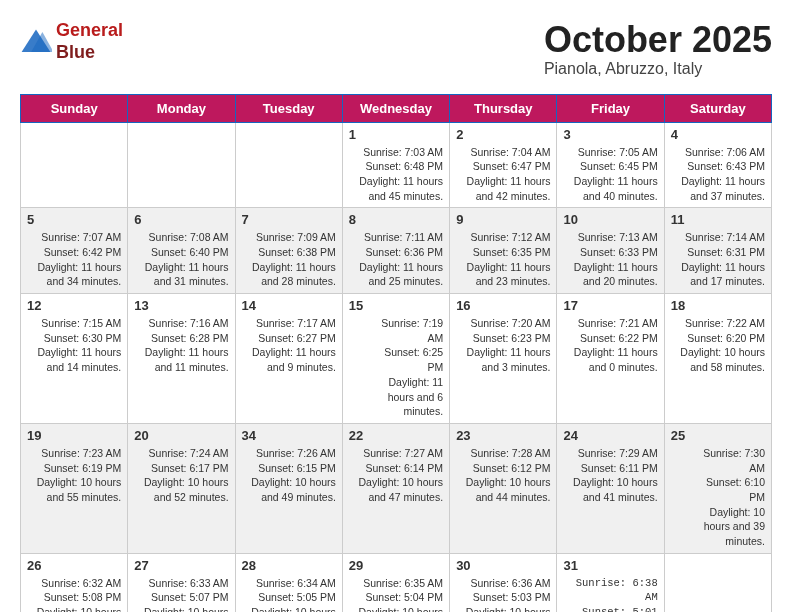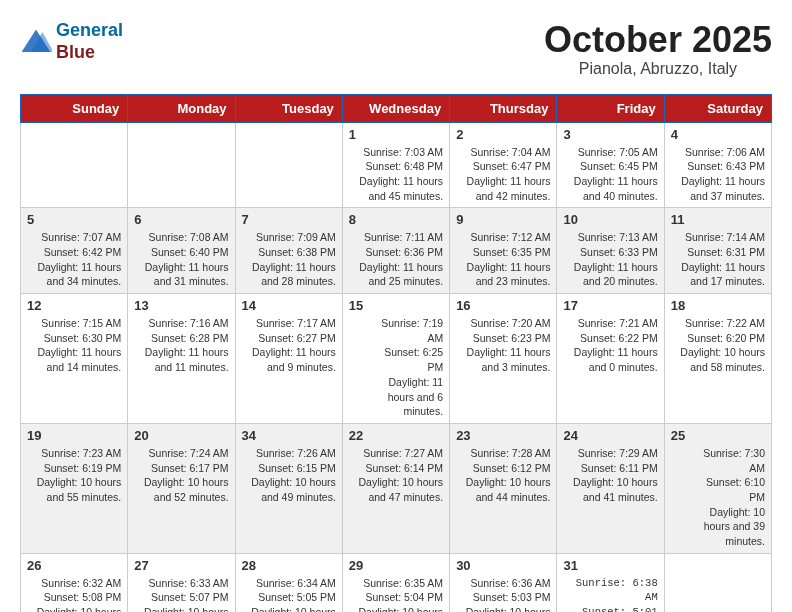--- a/index.html
+++ b/index.html
@@ -18,49 +18,49 @@
     }
     .logo {
       display: flex;
       align-items: center;
     }
     .logo-text {
       font-size: 18px;
       font-weight: bold;
       line-height: 1.2;
     }
-    .logo-general { color: #0369a1; }
+    .logo-general { color: #b91c1c; }
     .logo-blue { color: #7f1d1d; }
     .logo-icon {
       width: 32px;
       height: 28px;
       margin-right: 4px;
     }
     .title-block {
-      text-align: center;
+      text-align: left;
     }
     .month-title {
       font-size: 36px;
       font-weight: bold;
       color: #222;
       line-height: 1.1;
     }
     .subtitle {
       font-size: 16px;
       color: #444;
     }
     .calendar {
       width: 100%;
       border-collapse: collapse;
       border: 1px solid #ccc;
     }
     .calendar th {
-      background-color: #b91c1c;
+      background-color: #be185d;
       color: #fff;
-      text-align: right;
+      text-align: center;
       padding: 6px 8px;
       font-size: 13px;
       border: 1px solid #1565c0;
     }
     .calendar td {
       vertical-align: top;
       border: 1px solid #ccc;
       padding: 4px 6px;
       width: calc(100% / 7);
       min-height: 80px;

